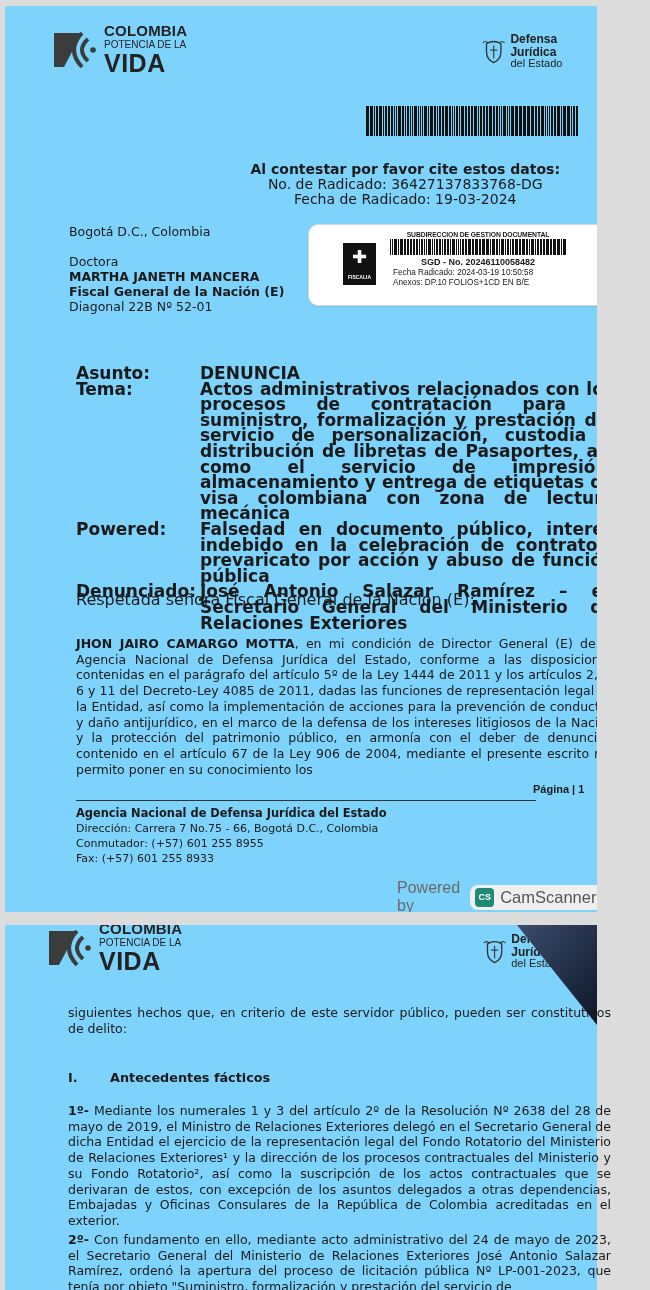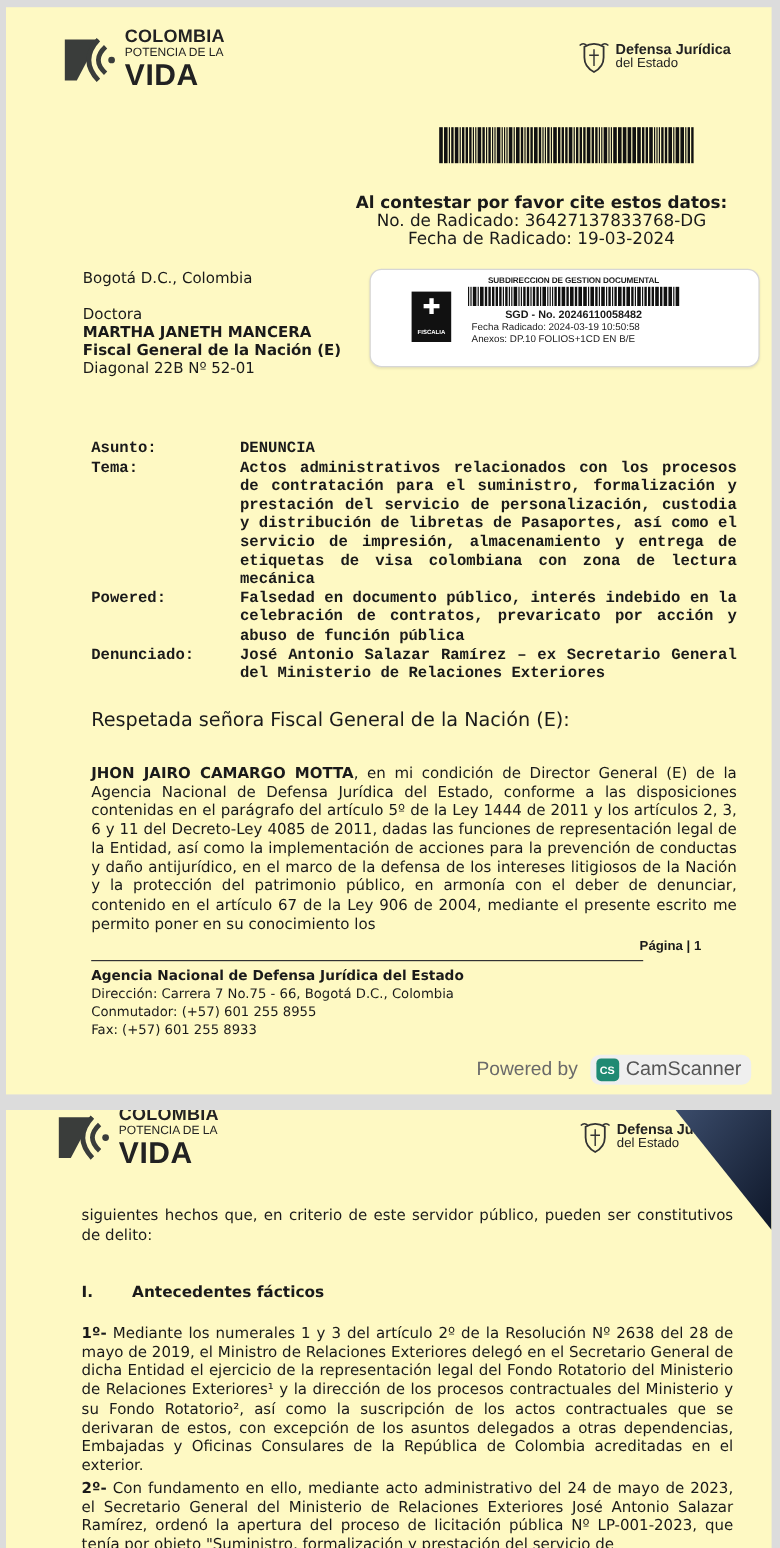--- a/index.html
+++ b/index.html
@@ -1,19 +1,19 @@
 <!DOCTYPE html>
 <html><head>
 <meta charset="utf-8">
 <style>
   * { box-sizing: border-box; margin: 0; padding: 0; }
   html, body { width: 650px; height: 1290px; overflow: hidden; background: #dcdcdc; }
   body { font-family: "DejaVu Sans", sans-serif; color: #1a1a1a; position: relative; }
 
-  .page { position: absolute; left: 5px; width: 638px; background: #fef9c3; overflow: hidden; }
+  .page { position: absolute; left: 5px; width: 592px; background: #7dd3fc; overflow: hidden; }
   #page1 { top: 6px; height: 906px; }
   #page2 { top: 925px; height: 370px; }
 
   
   .logo-col { position: absolute; display: flex; align-items: center; }
   .logo-mark { width: 46px; height: 46px; position: relative; }
   .logo-mark svg { width: 46px; height: 46px; }
   .logo-text { margin-left: 6px; font-family: "Liberation Sans", sans-serif; line-height: 1; color: #222; }
   .logo-text .l1 { font-weight: bold; font-size: 15px; letter-spacing: 0.2px; }
   .logo-text .l2 { font-size: 10px; margin-top: 2px; }
@@ -43,21 +43,21 @@
   .sticker-barcode { height: 16px; margin: 1px auto 2px; display: flex; justify-content: center; }
   .sticker-barcode span { display: block; background: #111; margin-right: 1px; }
   .sticker-content .sc-sgd { font-size: 9px; font-weight: bold; line-height: 11px; }
   .sticker-content .sc-line { font-size: 8.2px; line-height: 10px; text-align: left; padding-left: 6px; }
 
   
   .addr { position: absolute; left: 64px; font-size: 12.5px; line-height: 15px; }
   .bold { font-weight: bold; }
 
   
-  .meta { position: absolute; left: 71px; top: 360px; width: 538px; font-size: 13px; line-height: 15.6px; font-family: Liberation Mono, monospace; }
+  .meta { position: absolute; left: 71px; top: 360px; width: 538px; font-size: 17px; line-height: 15.6px; }
   .meta-row { display: flex; }
   .meta-label { width: 124px; flex: none; font-weight: bold; }
   .meta-value { flex: 1; font-weight: bold; text-align: justify; }
 
   .salutation { position: absolute; left: 71px; top: 584px; font-size: 16px; }
 
   .body-text { position: absolute; left: 71px; width: 538px; font-size: 12.5px; line-height: 15.7px; text-align: justify; }
 
   
   .footer-rule { position: absolute; left: 71px; top: 794px; width: 460px; height: 1px; background: #333; }

